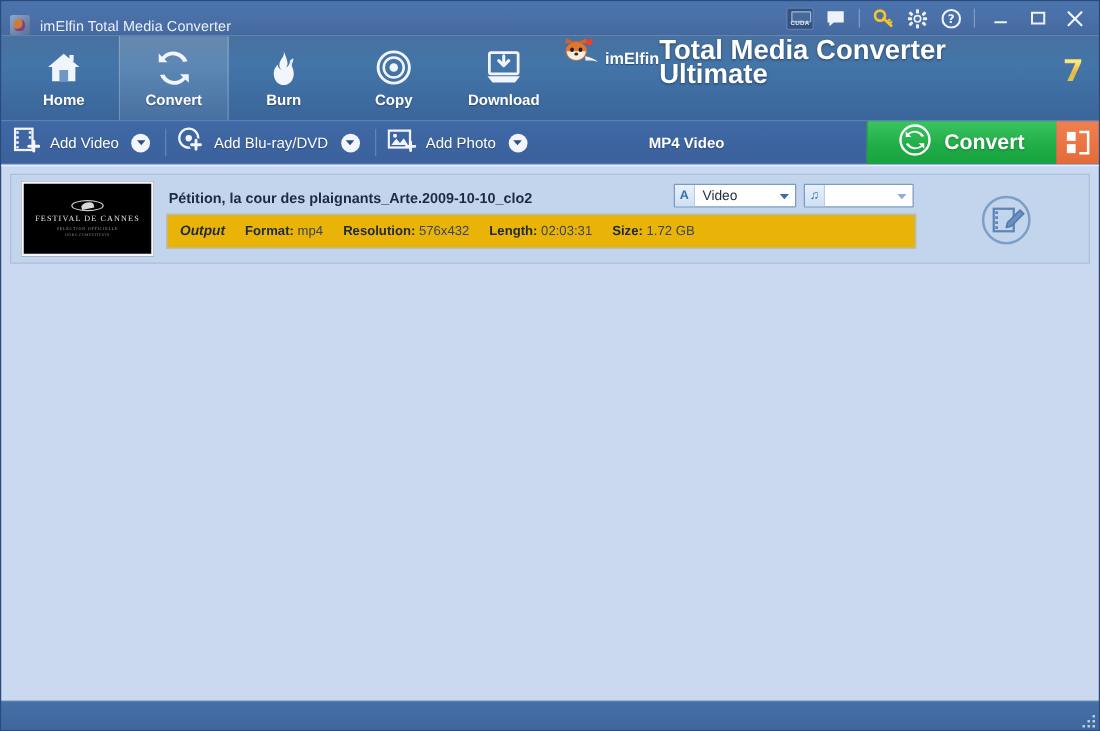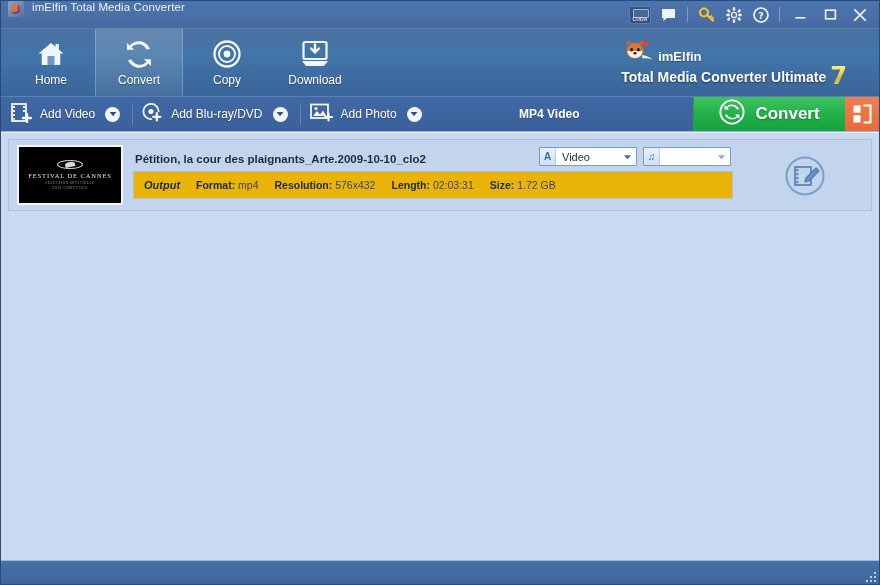--- a/index.html
+++ b/index.html
@@ -14,21 +14,21 @@
     width: 880px; height: 585px;
     background: #3c6096;
     border: 1px solid #2a4a7c;
     display: flex; flex-direction: column;
   }
 
   
   .titlebar {
     height: 27px;
     background: linear-gradient(to bottom, #4b74ad 0%, #4a70a8 50%, #45699f 100%);
-    display: flex; align-items: flex-start;
+    display: flex; align-items: flex-end;
     padding: 0 4px 0 7px;
     flex: 0 0 auto;
     position: relative;
   }
   .app-icon {
     width: 16px; height: 16px; margin-right: 8px;
     position: relative; flex: 0 0 auto;
     background: linear-gradient(135deg,#8fa6c9,#5a6f97);
     border-radius: 2px;
     overflow: hidden;
@@ -86,43 +86,43 @@
     width: 88px; display: flex; flex-direction: column;
     align-items: center; justify-content: center;
     gap: 3px; cursor: pointer; position: relative;
   }
   .tab.active {
     background: linear-gradient(to bottom, rgba(255,255,255,.17), rgba(255,255,255,.07));
     box-shadow: inset 1px 0 0 rgba(255,255,255,.22), inset -1px 0 0 rgba(255,255,255,.22);
   }
   .tab .ic { height: 32px; display:flex; align-items:center; justify-content:center; }
   .tab .lb {
-    color: #fff; font-size: 12px; font-weight: normal;
+    color: #fff; font-size: 12px; font-weight: bold;
     text-shadow: 0 1px 1px rgba(0,0,0,.35);
   }
 
   .brand {
-    margin-left: auto; padding-right: 32px;
-    display: flex; flex-direction: column;
+    margin-left: auto; padding-right: 12px;
+    display: flex; flex-direction: row;
     justify-content: center; align-items: flex-start;
   }
   .brand-top { display: flex; align-items: flex-end; gap: 2px; }
   .fox {
     width: 34px; height: 26px; position: relative; margin-right: 1px;
   }
   .brand-name {
     color: #fff; font-size: 13px; font-weight: bold;
     text-shadow: 0 1px 1px rgba(0,0,0,.4); line-height: 15px;
     margin-bottom: 1px;
   }
   .brand-sub {
     display: flex; align-items: flex-end; gap: 4px; margin-top: 1px;
   }
   .brand-sub-text {
-    color: #fff; font-size: 14px; font-weight: bold;
+    color: #fff; font-size: 22px; font-weight: bold;
     text-shadow: 0 1px 2px rgba(0,0,0,.45); line-height: 19px;
   }
   .brand-seven {
     font-size: 24px; font-weight: bold; line-height: 21px;
     background: linear-gradient(to bottom, #ffe87a 10%, #e8b53c 55%, #b9e05a 100%);
     -webkit-background-clip: text; background-clip: text; color: transparent;
     font-family: "DejaVu Sans", sans-serif;
   }
 
   
@@ -369,20 +369,29 @@
       <div class="tab active">
         <div class="ic">
           <svg width="30" height="29" viewBox="0 0 30 29">
             <path d="M22.5 9.5A9 9 0 0 0 7.6 7.3l2.4 2.4H3V2.8l2.6 2.6A12 12 0 0 1 26 9z" fill="#f2f6fc"></path>
             <path d="M7.5 19.5a9 9 0 0 0 14.9 2.2L20 19.3h7v6.9l-2.6-2.6A12 12 0 0 1 4 20z" fill="#f2f6fc"></path>
           </svg>
         </div>
         <div class="lb">Convert</div>
       </div>
 
+      <div class="tab">
+        <div class="ic">
+          <svg width="30" height="30" viewBox="0 0 30 30">
+            <path d="M15 2c1 5-3.5 6.5-3.5 11 0 2 1 3.4 2.2 4-1.8-.4-3.2-2-3.6-4.2-2 2-3.1 4.3-3.1 6.9C7 25.2 10.6 29 15 29s8-3.8 8-9.3c0-3.2-1.4-5.6-3.4-8.2-.5 1.9-1.6 3-2.7 3.3 1-1.3 1.3-2.6 1-4.3C17.4 7.7 16 4.7 15 2z" fill="#f2f6fc"></path>
+            <path d="M22.5 7.5c.6 2.6-1 3.6-1 5.6 0 .8.3 1.4.8 1.8-2.2-.6-3-2.8-2.4-5 .3-1 1.8-2 2.6-2.4z" fill="#e4ecf8"></path>
+          </svg>
+        </div>
+        <div class="lb">Burn</div>
+      </div>
 
       <div class="tab">
         <div class="ic">
           <svg width="30" height="30" viewBox="0 0 30 30">
             <circle cx="15" cy="15" r="12.5" fill="none" stroke="#f2f6fc" stroke-width="2.3"></circle>
             <circle cx="15" cy="15" r="8" fill="none" stroke="#f2f6fc" stroke-width="2"></circle>
             <circle cx="15" cy="15" r="3.4" fill="#f2f6fc"></circle>
           </svg>
         </div>
         <div class="lb">Copy</div>

